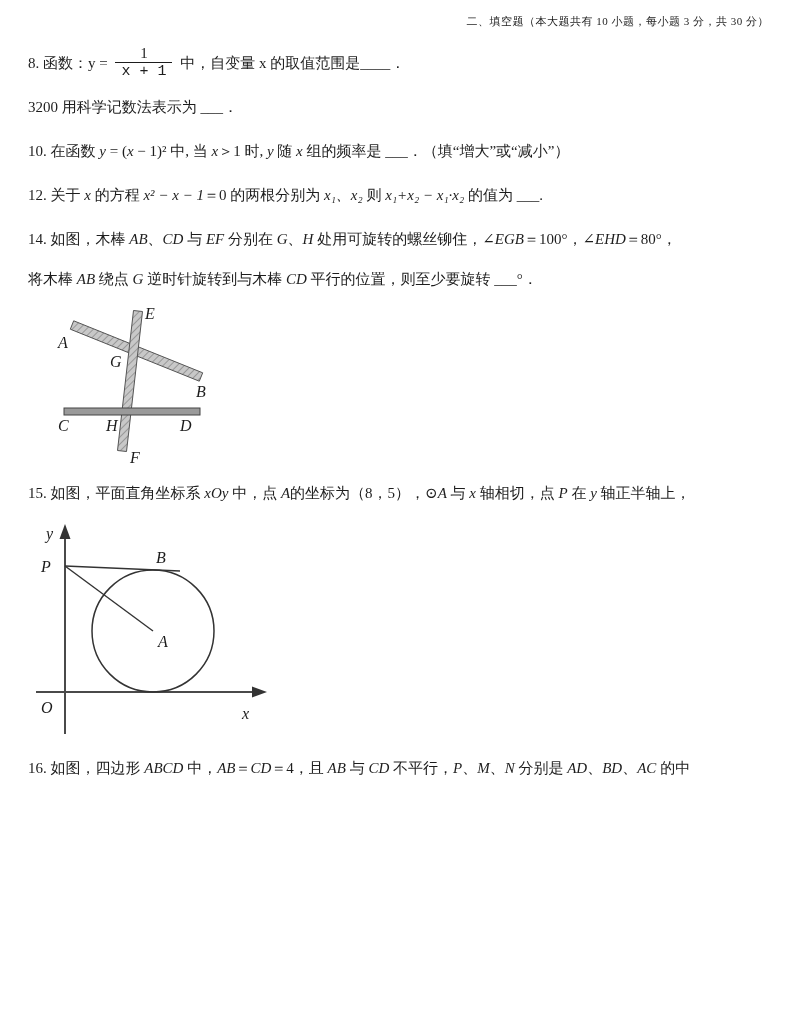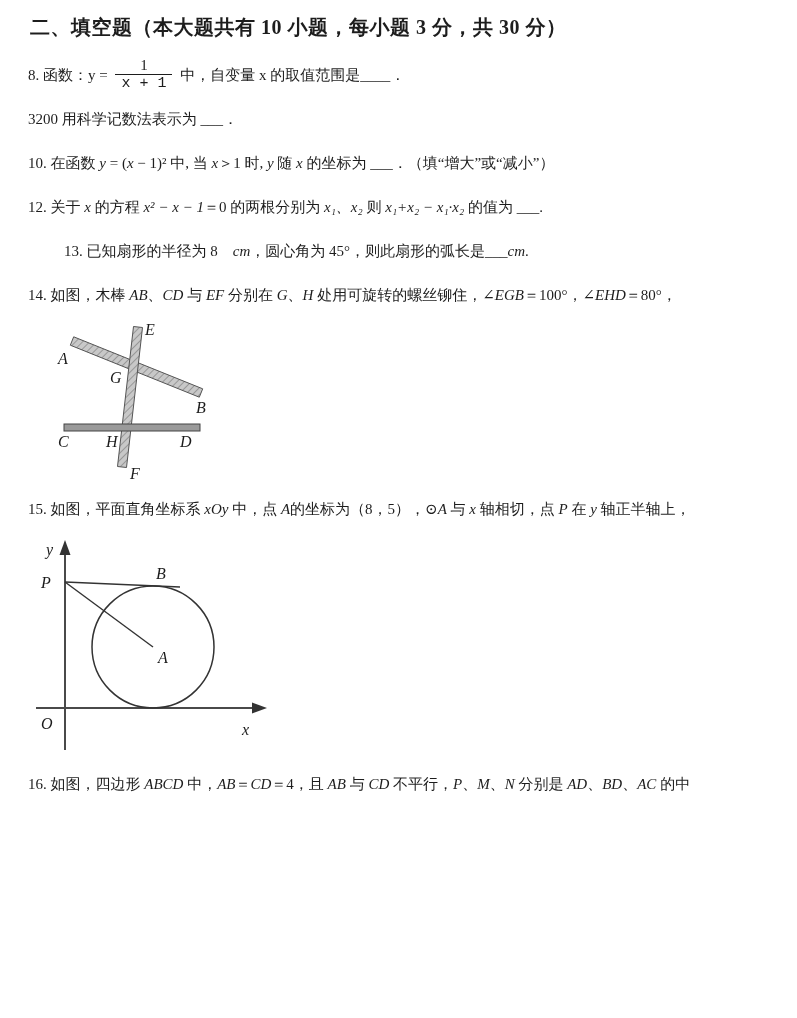--- a/index.html
+++ b/index.html
@@ -3,22 +3,23 @@
 <meta charset="utf-8">
 <style>
   html,body{margin:0;padding:0;background:#ffffff;}
   body{
     width:797px; min-height:1018px; box-sizing:border-box;
     padding:10px 28px 20px 28px;
     font-family:"Liberation Serif","DejaVu Serif",serif;
     color:#1d1d1d; font-size:15px;
   }
   .hdr{
-    font-weight:bold; font-size:20px; letter-spacing:.5px;
+    font-weight:normal; font-size:11px; letter-spacing:.5px;
     margin:4px 0 14px 2px;
+    text-align:right;
   }
   .q{margin:0 0 4px 0;}
   .q.indent{padding-left:36px;}
   .line{line-height:40px; white-space:nowrap;}
   .it{font-style:italic; font-family:"Liberation Serif","DejaVu Serif",serif;}
   .frac{
     display:inline-block; vertical-align:middle; text-align:center;
     margin:0 4px; line-height:1.15; position:relative; top:-2px;
   }
   .frac .num{display:block; padding:0 6px; border-bottom:1.2px solid #1d1d1d;}
@@ -34,30 +35,28 @@
 <div class="hdr">二、填空题（本大题共有 10 小题，每小题 3 分，共 30 分）</div>
 
 <div>
     <div class="q">
       <div class="line"><span>8. 函数：y = </span><span class="frac"><span class="num">1</span><span class="den">x + 1</span></span><span> 中，自变量 x 的取值范围是____．</span></div>
     </div>
     <div class="q">
       <div class="line"><span>3200 用科学记数法表示为 ___．</span></div>
     </div>
     <div class="q">
-      <div class="line"><span>10. 在函数 </span><span class="it">y</span><span> = (</span><span class="it">x</span><span> − 1)² 中, 当 </span><span class="it">x</span><span>＞1 时, </span><span class="it">y</span><span> 随 </span><span class="it">x</span><span> 的坐标为 ___．（填“增大”或“减小”）</span></div>
+      <div class="line"><span>10. 在函数 </span><span class="it">y</span><span> = (</span><span class="it">x</span><span> − 1)² 中, 当 </span><span class="it">x</span><span>＞1 时, </span><span class="it">y</span><span> 随 </span><span class="it">x</span><span> 组的频率是 ___．（填“增大”或“减小”）</span></div>
     </div>
     <div class="q">
       <div class="line"><span>12. 关于 </span><span class="it">x</span><span> 的方程 </span><span class="it">x² − x − 1</span><span>＝0 的两根分别为 </span><span class="it">x₁、x₂</span><span> 则 </span><span class="it">x₁+x₂ − x₁·x₂</span><span> 的值为 ___.</span></div>
     </div>
-    <div class="q indent">
-      <div class="line"><span>13. 已知扇形的半径为 8　</span><span class="it">cm</span><span>，圆心角为 45°，则此扇形的弧长是___</span><span class="it">cm</span><span>.</span></div>
-    </div>
     <div class="q">
       <div class="line"><span>14. 如图，木棒 </span><span class="it">AB</span><span>、</span><span class="it">CD</span><span> 与 </span><span class="it">EF</span><span> 分别在 </span><span class="it">G</span><span>、</span><span class="it">H</span><span> 处用可旋转的螺丝铆住，∠</span><span class="it">EGB</span><span>＝100°，∠</span><span class="it">EHD</span><span>＝80°，</span></div>
+      <div class="line"><span>将木棒 </span><span class="it">AB</span><span> 绕点 </span><span class="it">G</span><span> 逆时针旋转到与木棒 </span><span class="it">CD</span><span> 平行的位置，则至少要旋转 ___°．</span></div>
     </div>
   </div>
 
 <svg class="fig fig14" width="262" height="162" viewBox="0 0 262 162">
   <defs>
     <pattern id="hatch" width="5" height="5" patternUnits="userSpaceOnUse" patternTransform="rotate(45)">
       <rect width="5" height="5" fill="#c8c8c8"></rect>
       <line x1="0" y1="0" x2="0" y2="5" stroke="#8c8c8c" stroke-width="1.6"></line>
     </pattern>
   </defs>

